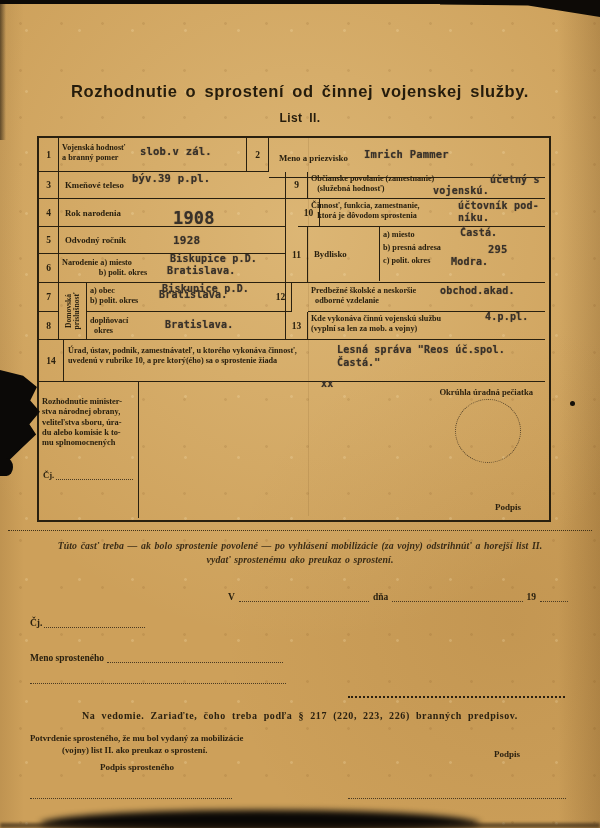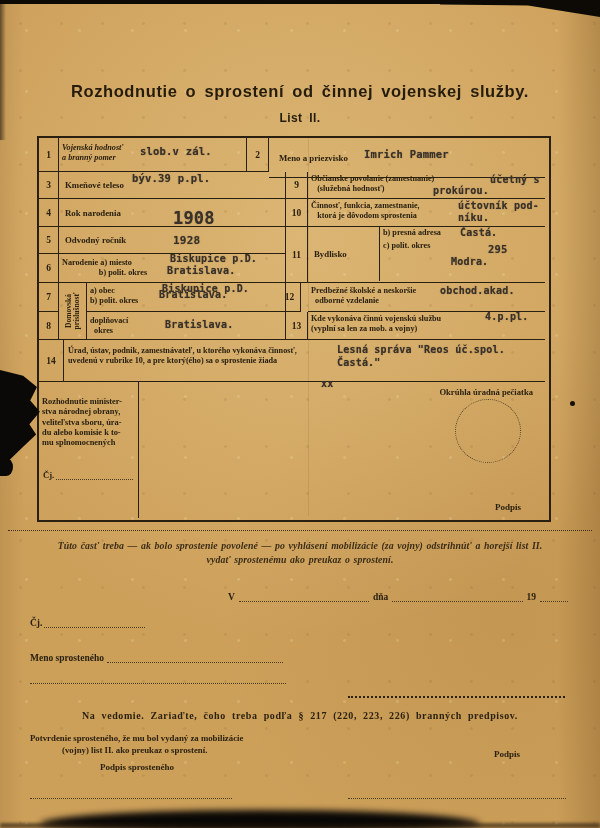--- a/index.html
+++ b/index.html
@@ -42,21 +42,21 @@
 </head>
 <body>
 
 <div class="abs title" style="top:82px;font-size:16.5px;">Rozhodnutie o sprostení od činnej vojenskej služby.</div>
 <div class="abs title" style="top:111px;font-size:12px;letter-spacing:.4px;">List II.</div>
 
 <div class="abs" style="left:37px;top:136px;width:510px;height:382px;border:2px solid var(--ink);">
 
   <div class="cell num br bb" style="left:0;top:0;width:20px;height:34px;">1</div>
   <div class="cell br bb" style="left:20px;top:0;width:188px;height:34px;">
-    <div class="lbl" style="padding-top:5px;font-style:italic;">Vojenská hodnosť
+    <div class="lbl" style="padding-top:5px;">Vojenská hodnosť
 a branný pomer</div>
   </div>
   <div class="cell num br bb" style="left:208px;top:0;width:22px;height:34px;">2</div>
   <div class="cell bb lbl-c" style="left:230px;top:0;width:276px;height:40px;padding-left:10px;">
     <span>Meno a priezvisko</span>
   </div>
 
   <div class="cell num br bb" style="left:0;top:34px;width:20px;height:27px;">3</div>
   <div class="cell br bb lbl-c" style="left:20px;top:34px;width:227px;height:27px;">
     <span>Kmeňové teleso</span>
@@ -64,58 +64,59 @@
   <div class="cell num br bb" style="left:247px;top:34px;width:22px;height:27px;">9</div>
   <div class="cell bb" style="left:269px;top:34px;width:237px;height:27px;">
     <div class="lbl">Občianske povolanie (zamestnanie)
    (služebná hodnosť)</div>
   </div>
 
   <div class="cell num br bb" style="left:0;top:61px;width:20px;height:28px;">4</div>
   <div class="cell br bb lbl-c" style="left:20px;top:61px;width:227px;height:28px;">
     <span>Rok narodenia</span>
   </div>
-  <div class="cell num br bb" style="left:247px;top:61px;width:22px;height:28px;font-family:Liberation Serif, serif;">10</div>
+  <div class="cell num br bb" style="left:259px;top:61px;width:22px;height:28px;font-family:Liberation Serif, serif;">10</div>
   <div class="cell bb" style="left:269px;top:61px;width:237px;height:28px;">
     <div class="lbl">Činnosť, funkcia, zamestnanie,
    ktorá je dôvodom sprostenia</div>
   </div>
 
   <div class="cell num br bb" style="left:0;top:89px;width:20px;height:27px;">5</div>
   <div class="cell br bb lbl-c" style="left:20px;top:89px;width:227px;height:27px;">
     <span>Odvodný ročník</span>
   </div>
 
   <div class="cell num br bb" style="left:247px;top:89px;width:22px;height:56px;">11</div>
   <div class="cell bb" style="left:269px;top:89px;width:237px;height:56px;">
     <div class="cell br lbl-c" style="left:0;top:0;width:72px;height:54.4px;">
       <span>Bydlisko</span>
     </div>
     <div class="cell" style="left:72px;top:0;width:165px;height:54.4px;">
+      <div class="lbl" style="padding-top:3px;">a) miesto</div>
       <div class="lbl" style="padding-top:1px;">b) presná adresa</div>
       <div class="lbl" style="padding-top:1px;">c) polit. okres</div>
     </div>
   </div>
 
   <div class="cell num br bb" style="left:0;top:116px;width:20px;height:29px;">6</div>
   <div class="cell br bb" style="left:20px;top:116px;width:227px;height:29px;">
     <div class="lbl" style="padding-top:4px;">Narodenie a) miesto
                   b) polit. okres</div>
   </div>
 
   <div class="cell num br bb" style="left:0;top:145px;width:20px;height:29px;">7</div>
   <div class="cell br bb" style="left:20px;top:145px;width:28px;height:57px;">
     <div class="vert-label">Domovská
 príslušnosť</div>
   </div>
   <div class="cell br bb" style="left:48px;top:145px;width:199px;height:29px;">
     <div class="lbl" style="padding-top:3px;">a) obec
 b) polit. okres</div>
   </div>
-  <div class="cell num br bb" style="left:240px;top:145px;width:22px;height:29px;">12</div>
+  <div class="cell num br bb" style="left:231px;top:145px;width:22px;height:29px;">12</div>
   <div class="cell bb" style="left:269px;top:145px;width:237px;height:29px;">
     <div class="lbl" style="padding-top:3px;">Predbežné školské a neskoršie
   odborné vzdelanie</div>
   </div>
 
   <div class="cell num br bb" style="left:0;top:174px;width:20px;height:28px;">8</div>
   <div class="cell br bb" style="left:48px;top:174px;width:199px;height:28px;">
     <div class="lbl" style="padding-top:4px;">doplňovací
   okres</div>
   </div>
@@ -146,21 +147,21 @@
     <div class="abs ftr" style="top:5px;right:12px;font-size:8.6px;">Okrúhla úradná pečiatka</div>
     <div class="abs" style="left:316px;top:17px;width:64px;height:62px;border:1.5px dotted rgba(50,40,28,.78);border-radius:50%;"></div>
     <div class="abs ftr" style="bottom:6px;right:24px;font-size:9px;">Podpis</div>
   </div>
 
   <div class="abs" style="left:0;top:0;width:506px;height:378px;">
     <span class="typed" style="left:101px;top:7px;font-size:10.5px;">slob.v zál.</span>
     <span class="typed" style="left:325px;top:10px;font-size:10.5px;">Imrich Pammer</span>
     <span class="typed" style="left:93px;top:34px;font-size:10.5px;">býv.39 p.pl.</span>
     <span class="typed" style="left:451px;top:36px;">účetný s</span>
-    <span class="typed" style="left:394px;top:47px;">prokúrou.</span>
+    <span class="typed" style="left:394px;top:47px;">vojenskú.</span>
     <span class="typed" style="left:134px;top:70px;font-size:17px;">1908</span>
     <span class="typed" style="left:419px;top:62px;">účtovník pod-</span>
     <span class="typed" style="left:419px;top:74px;">níku.</span>
     <span class="typed" style="left:134px;top:96px;font-size:11px;">1928</span>
     <span class="typed" style="left:421px;top:89px;">Častá.</span>
     <span class="typed" style="left:449px;top:105px;font-size:10.5px;">295</span>
     <span class="typed" style="left:412px;top:118px;">Modra.</span>
     <span class="typed" style="left:131px;top:115px;">Biskupice p.D.</span>
     <span class="typed" style="left:128px;top:127px;">Bratislava.</span>
     <span class="typed" style="left:123px;top:145px;">Biskupice p.D.</span>

